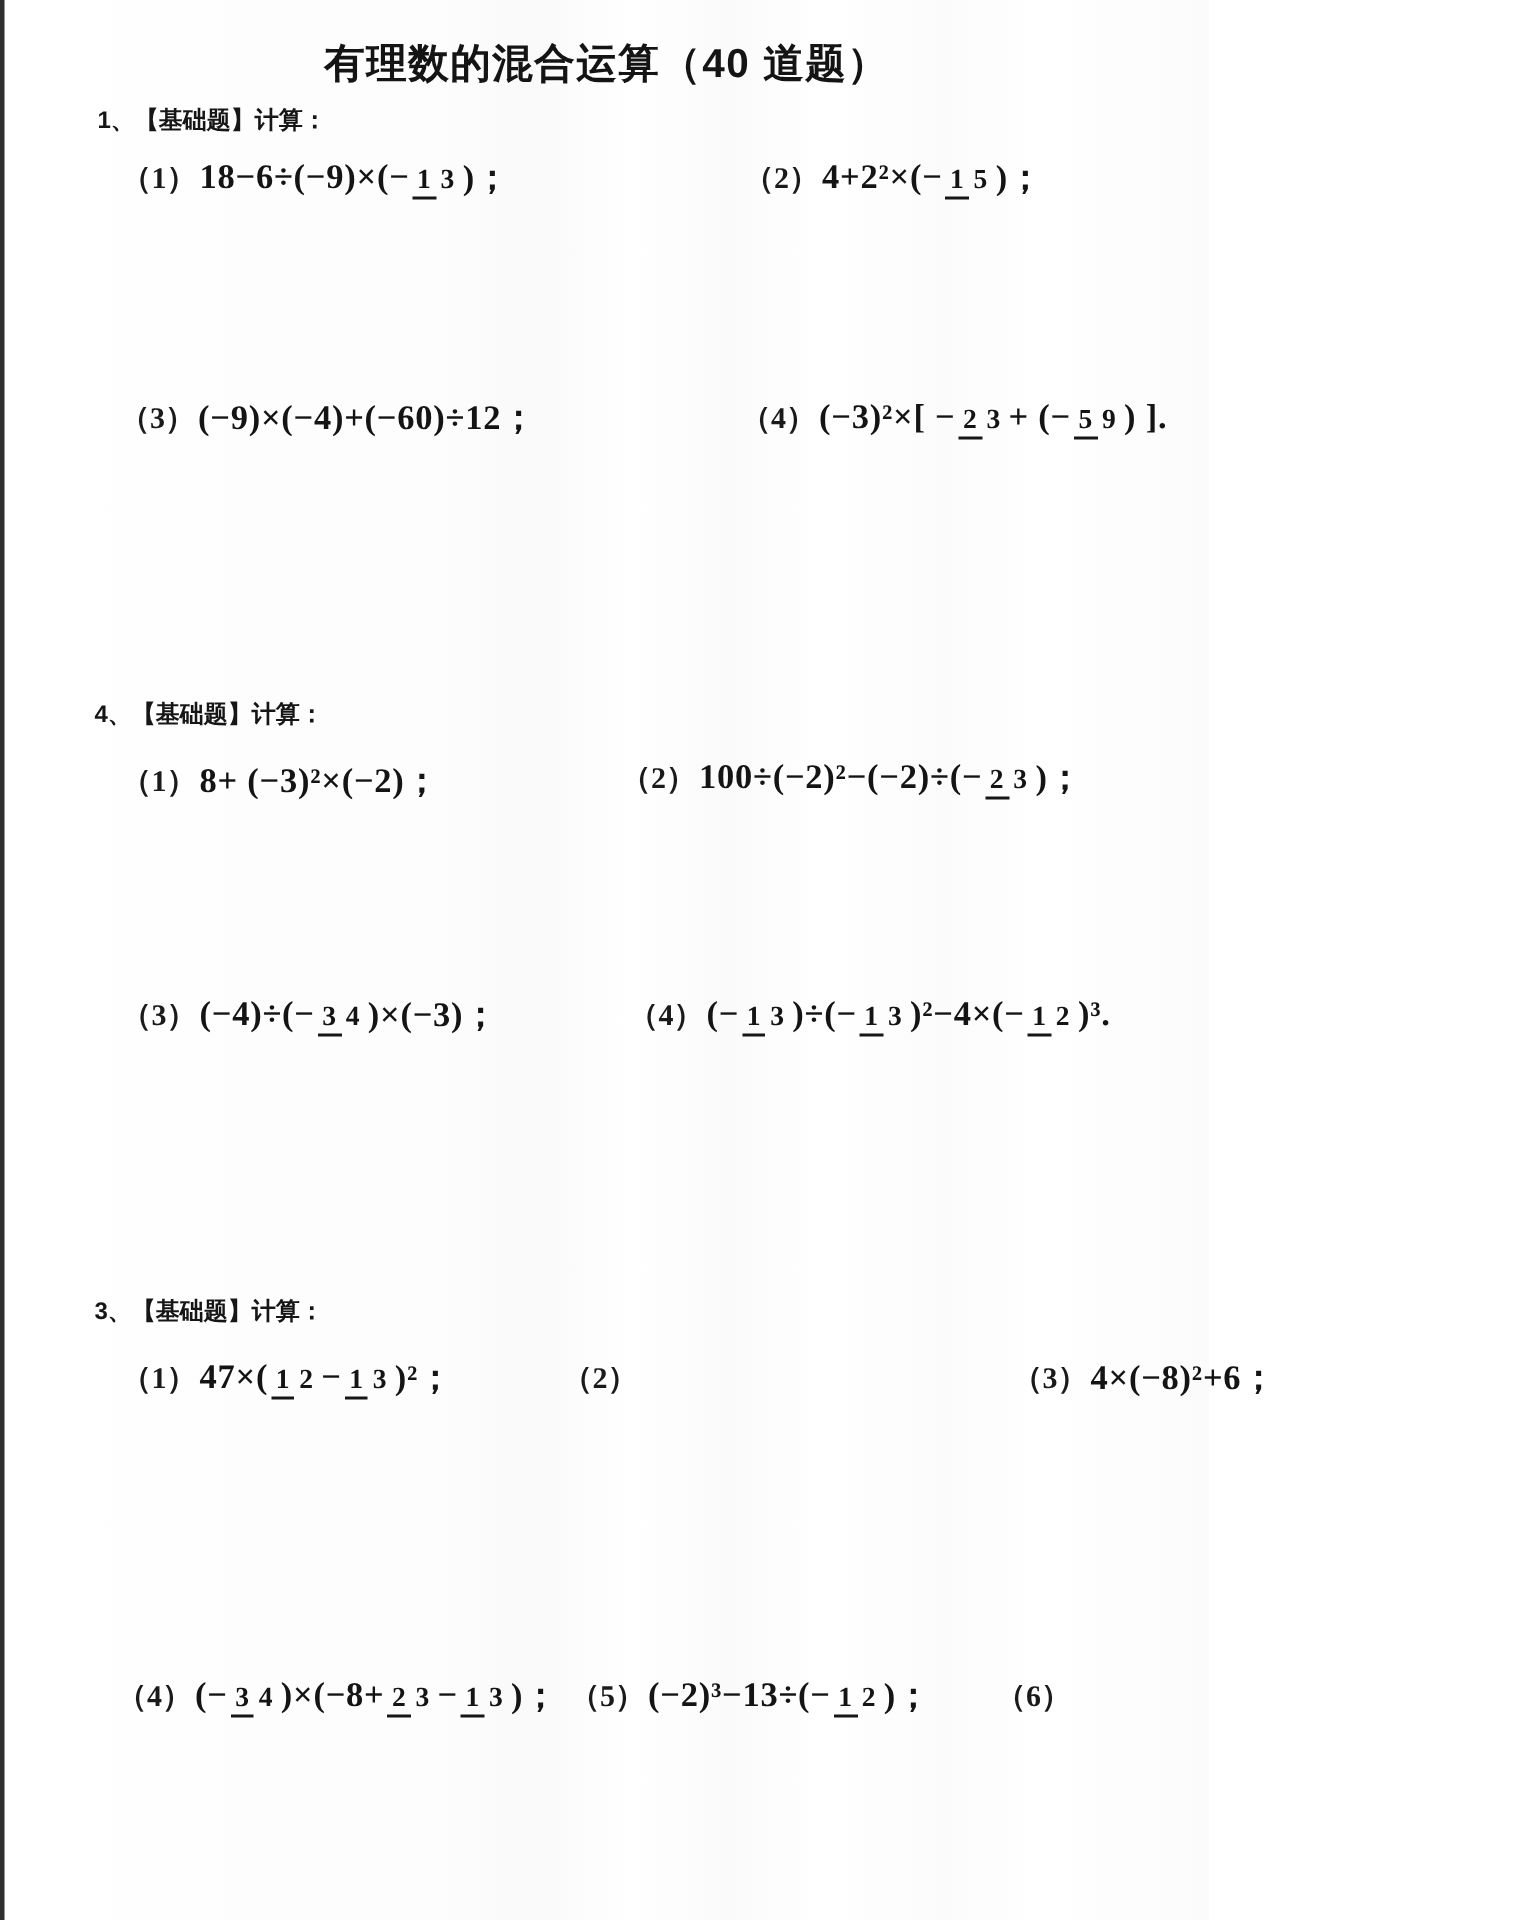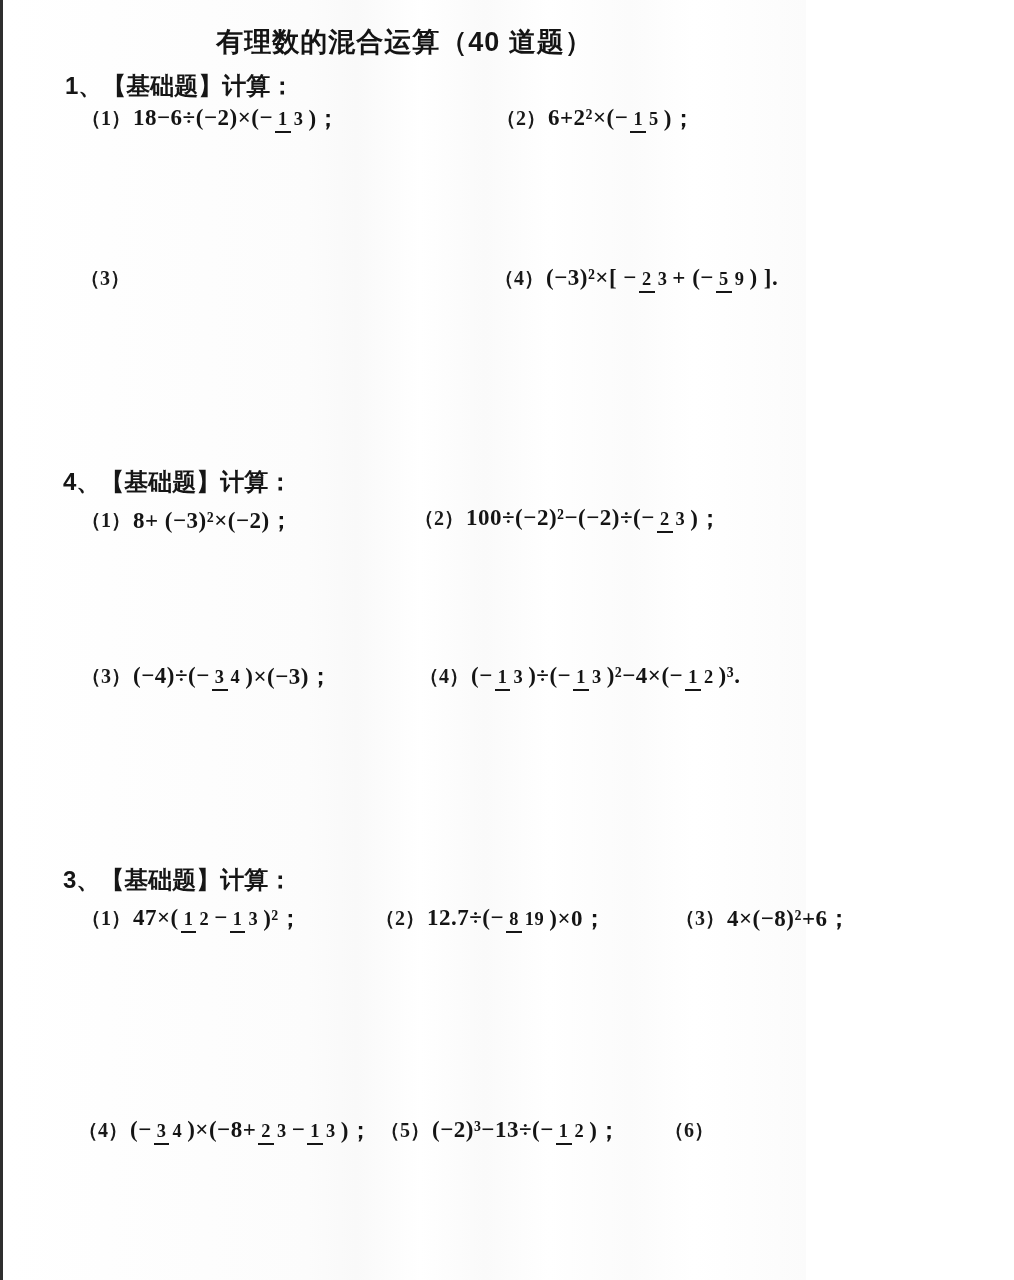--- a/index.html
+++ b/index.html
@@ -24,21 +24,21 @@
     margin: 0;
     text-align: center;
     font-size: 27px;
     font-weight: bold;
     font-family: "Liberation Sans", "DejaVu Sans", sans-serif;
     letter-spacing: 1px;
     color: #141414;
   }
   .sec-header {
     position: absolute;
-    font-size: 24px;
+    font-size: 16px;
     font-weight: bold;
     font-family: "Liberation Sans", "DejaVu Sans", sans-serif;
     color: #161616;
     white-space: nowrap;
   }
   .prob {
     position: absolute;
     height: 56px;
     display: flex;
     align-items: center;
@@ -101,35 +101,38 @@
 </head>
 <body>
 
 <div class="page">
   <h1 class="title">有理数的混合运算（40 道题）</h1>
 
   <div class="sec-header h1pos">1、【基础题】计算：</div>
   <div class="prob p11">
     <span class="plabel">（1）</span>
     <span class="pexpr">
-        <span>18−6÷(−2)×(−</span>
+        <span>18−6÷(−9)×(−</span>
         <span class="frac"><span class="fnum">1</span><span class="fden">3</span></span>
         <span>)；</span>
       </span>
   </div>
   <div class="prob p12">
     <span class="plabel">（2）</span>
     <span class="pexpr">
-        <span>6+2²×(−</span>
+        <span>4+2²×(−</span>
         <span class="frac"><span class="fnum">1</span><span class="fden">5</span></span>
         <span>)；</span>
       </span>
   </div>
   <div class="prob p13">
     <span class="plabel">（3）</span>
+    <span class="pexpr">
+        <span>(−9)×(−4)+(−60)÷12；</span>
+      </span>
   </div>
   <div class="prob p14">
     <span class="plabel">（4）</span>
     <span class="pexpr">
         <span>(−3)²×[ −</span>
         <span class="frac"><span class="fnum">2</span><span class="fden">3</span></span>
         <span>+ (−</span>
         <span class="frac"><span class="fnum">5</span><span class="fden">9</span></span>
         <span>) ].</span>
       </span>
@@ -177,25 +180,20 @@
     <span class="pexpr">
         <span>47×(</span>
         <span class="frac"><span class="fnum">1</span><span class="fden">2</span></span>
         <span>−</span>
         <span class="frac"><span class="fnum">1</span><span class="fden">3</span></span>
         <span>)²；</span>
       </span>
   </div>
   <div class="prob p32">
     <span class="plabel">（2）</span>
-    <span class="pexpr">
-        <span>12.7÷(−</span>
-        <span class="frac"><span class="fnum">8</span><span class="fden">19</span></span>
-        <span>)×0；</span>
-      </span>
   </div>
   <div class="prob p33">
     <span class="plabel">（3）</span>
     <span class="pexpr">
         <span>4×(−8)²+6；</span>
       </span>
   </div>
   <div class="prob p34">
     <span class="plabel">（4）</span>
     <span class="pexpr">

